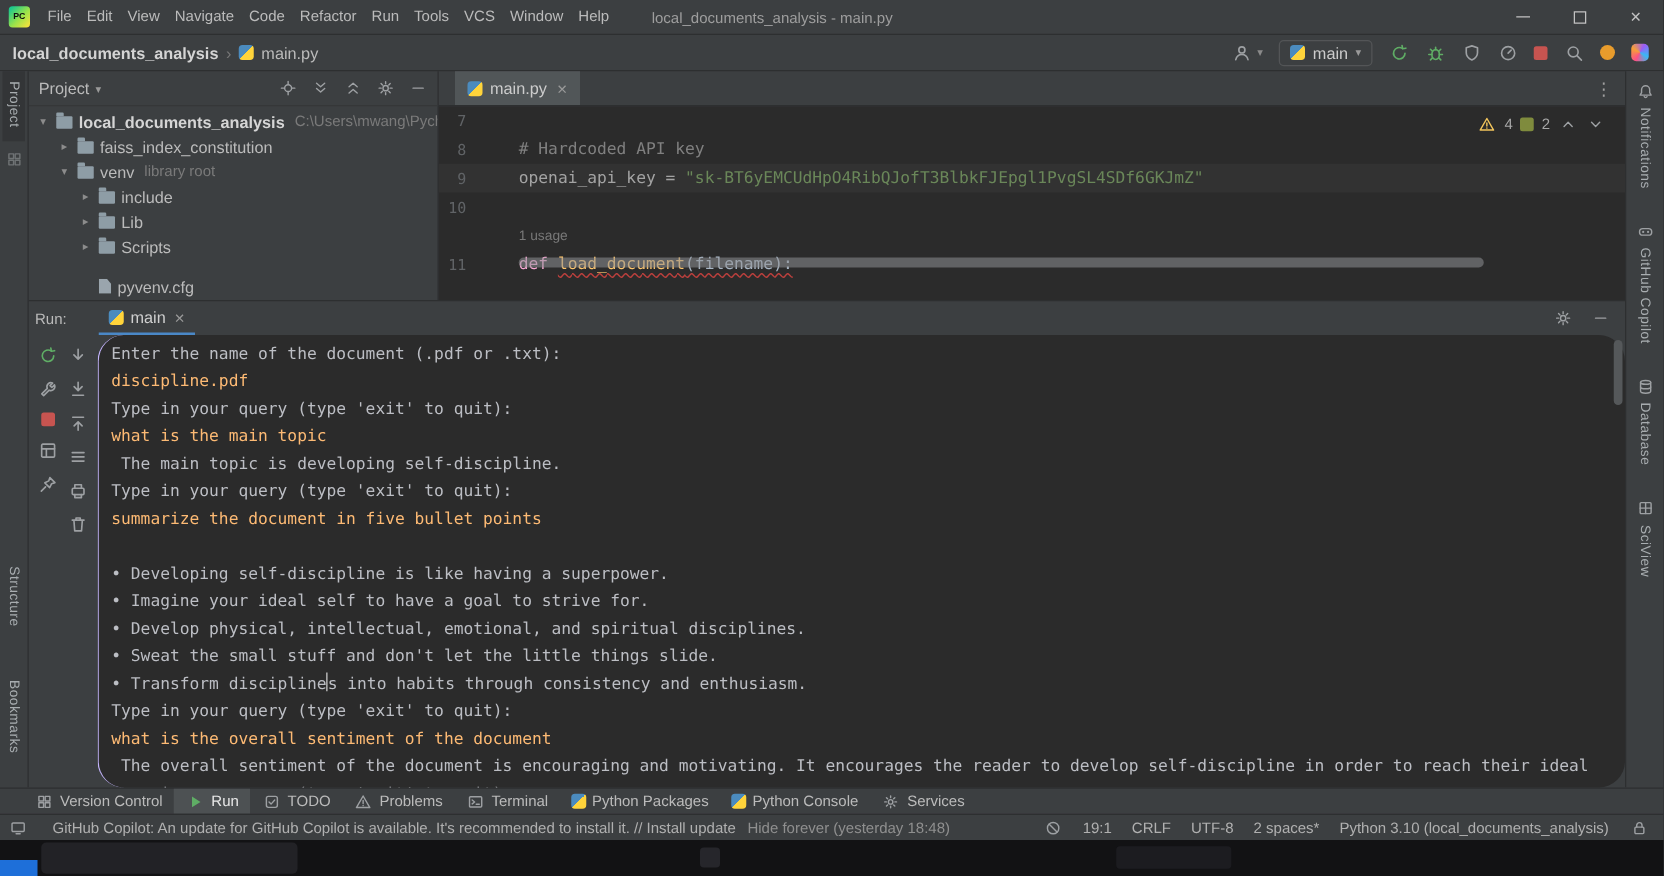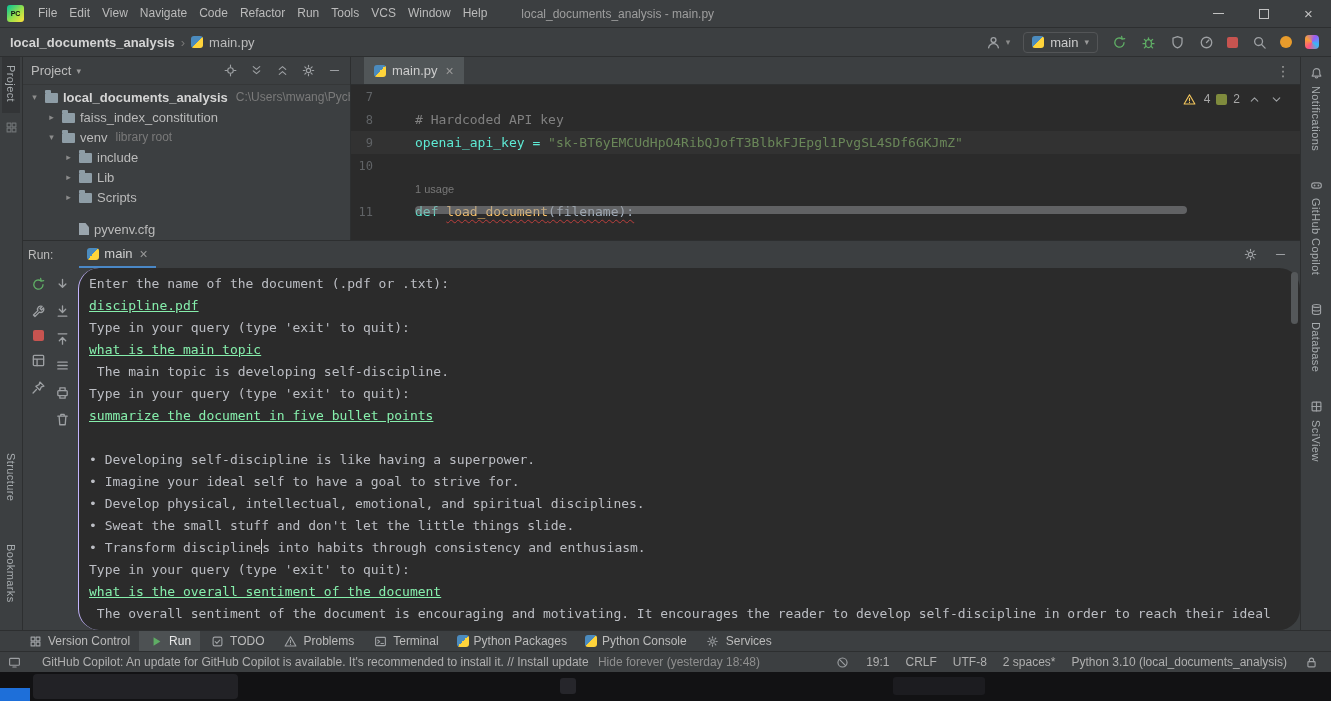--- a/index.html
+++ b/index.html
@@ -80,22 +80,22 @@
   .etab{height:100%;display:flex;align-items:center;gap:6px;padding:0 10px;background:#515658;color:#CCC;}
   .tab-close{color:#999;font-size:14px;margin-left:2px;line-height:1;}
   .tab-more{margin-left:auto;padding:0 10px;color:#A0A0A0;font-size:14px;}
   .code-area{flex:1;position:relative;overflow:hidden;font-family:"DejaVu Sans Mono",monospace;font-size:13px;}
   .code-row{height:23px;display:flex;align-items:center;}
   .code-row.hl{background:#323232;}
   .lnum{width:36px;flex:none;text-align:right;padding-right:14px;color:#606366;font-size:12px;font-family:"DejaVu Sans Mono",monospace;}
   .lcode{padding-left:28px;white-space:pre;}
   .seg-comment{color:#808080;}
   .seg-string{color:#6A8759;}
-  .seg-keyword{color:#5eead4;}
-  .seg-plain,.seg-op{color:#5eead4;}
+  .seg-keyword{color:#f9a8d4;}
+  .seg-plain,.seg-op{color:#a3a3a3;}
   .seg-func{color:#FFC66B;}
   .seg-func,.seg-error{text-decoration:underline wavy #BC3F3C 1px;text-underline-offset:3px;}
   .seg-error{color:#A9B7C6;}
   .seg-usage{color:#787878;font-size:11px;font-family:"Liberation Sans",sans-serif;}
   .inspections{position:absolute;top:6px;right:16px;display:flex;align-items:center;gap:6px;
                font-size:12px;color:#A8A8A8;font-family:"Liberation Sans",sans-serif;}
   .weak-dot{width:11px;height:11px;border-radius:2px;background:#7F8B3D;flex:none;}
   .hscroll{position:absolute;left:64px;top:121px;width:772px;height:8px;background:rgba(142,144,147,.55);border-radius:4px;}
 
   
@@ -103,21 +103,21 @@
   .run-header{height:27px;flex:none;display:flex;align-items:center;padding-left:5px;}
   .run-title{font-size:12px;color:#BBB;margin-right:26px;}
   .rtab{height:100%;display:flex;align-items:center;gap:5px;padding:0 8px;border-bottom:2px solid #4A88C7;color:#CFCFCF;}
   .rh-icons{margin-left:auto;display:flex;align-items:center;gap:14px;padding-right:12px;}
   .run-body{flex:1;min-height:0;display:flex;position:relative;}
   .run-toolbar{width:55px;flex:none;display:flex;padding-top:8px;justify-content:space-evenly;}
   .rt-col{display:flex;flex-direction:column;gap:11px;align-items:center;}
   .console{flex:1;min-width:0;background:#2B2B2B;border-left:1px solid #c4b5fd;padding:5px 0 0 10px;
            font-family:"DejaVu Sans Mono",monospace;font-size:13px;line-height:22px;color:#BCBEC4;
            overflow:hidden;white-space:pre;border-radius:21px;}
-  .console-line.input{color:#86efac;text-decoration:underline;}
+  .console-line.input{color:#fdba74;}
   .caret{display:inline-block;width:1px;height:15px;background:#CFCFCF;vertical-align:-2px;}
   .vscroll{position:absolute;right:2px;top:4px;width:7px;height:52px;border-radius:4px;background:#55585A;}
 
   
   .bottom-bar{height:21px;flex:none;border-top:1px solid #2D2F30;display:flex;align-items:stretch;padding-left:18px;background:#3C3F41;}
   .bb-item{display:flex;align-items:center;gap:5px;padding:0 9px;font-size:12px;color:#BBB;}
   .bb-item.active{background:#4D5153;color:#E8E8E8;}
 
   
   .status-bar{height:21px;flex:none;border-top:1px solid #2D2F30;display:flex;align-items:center;

